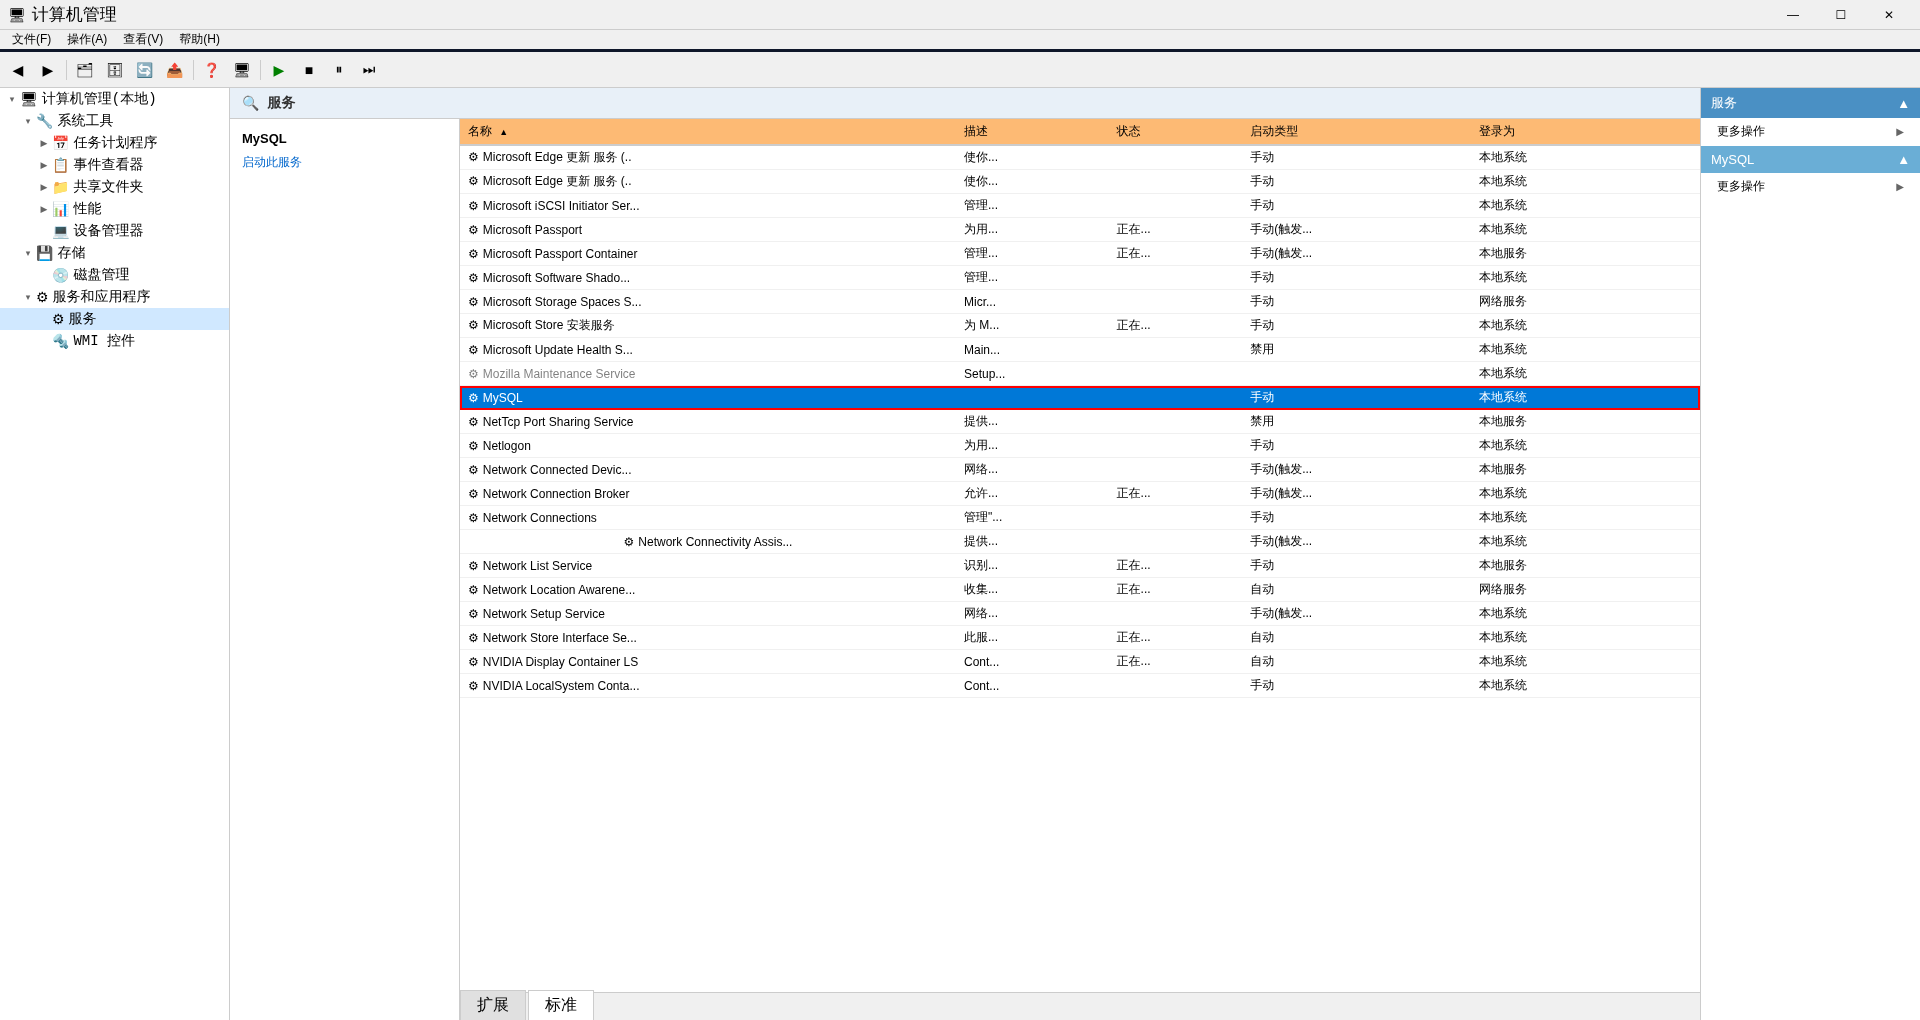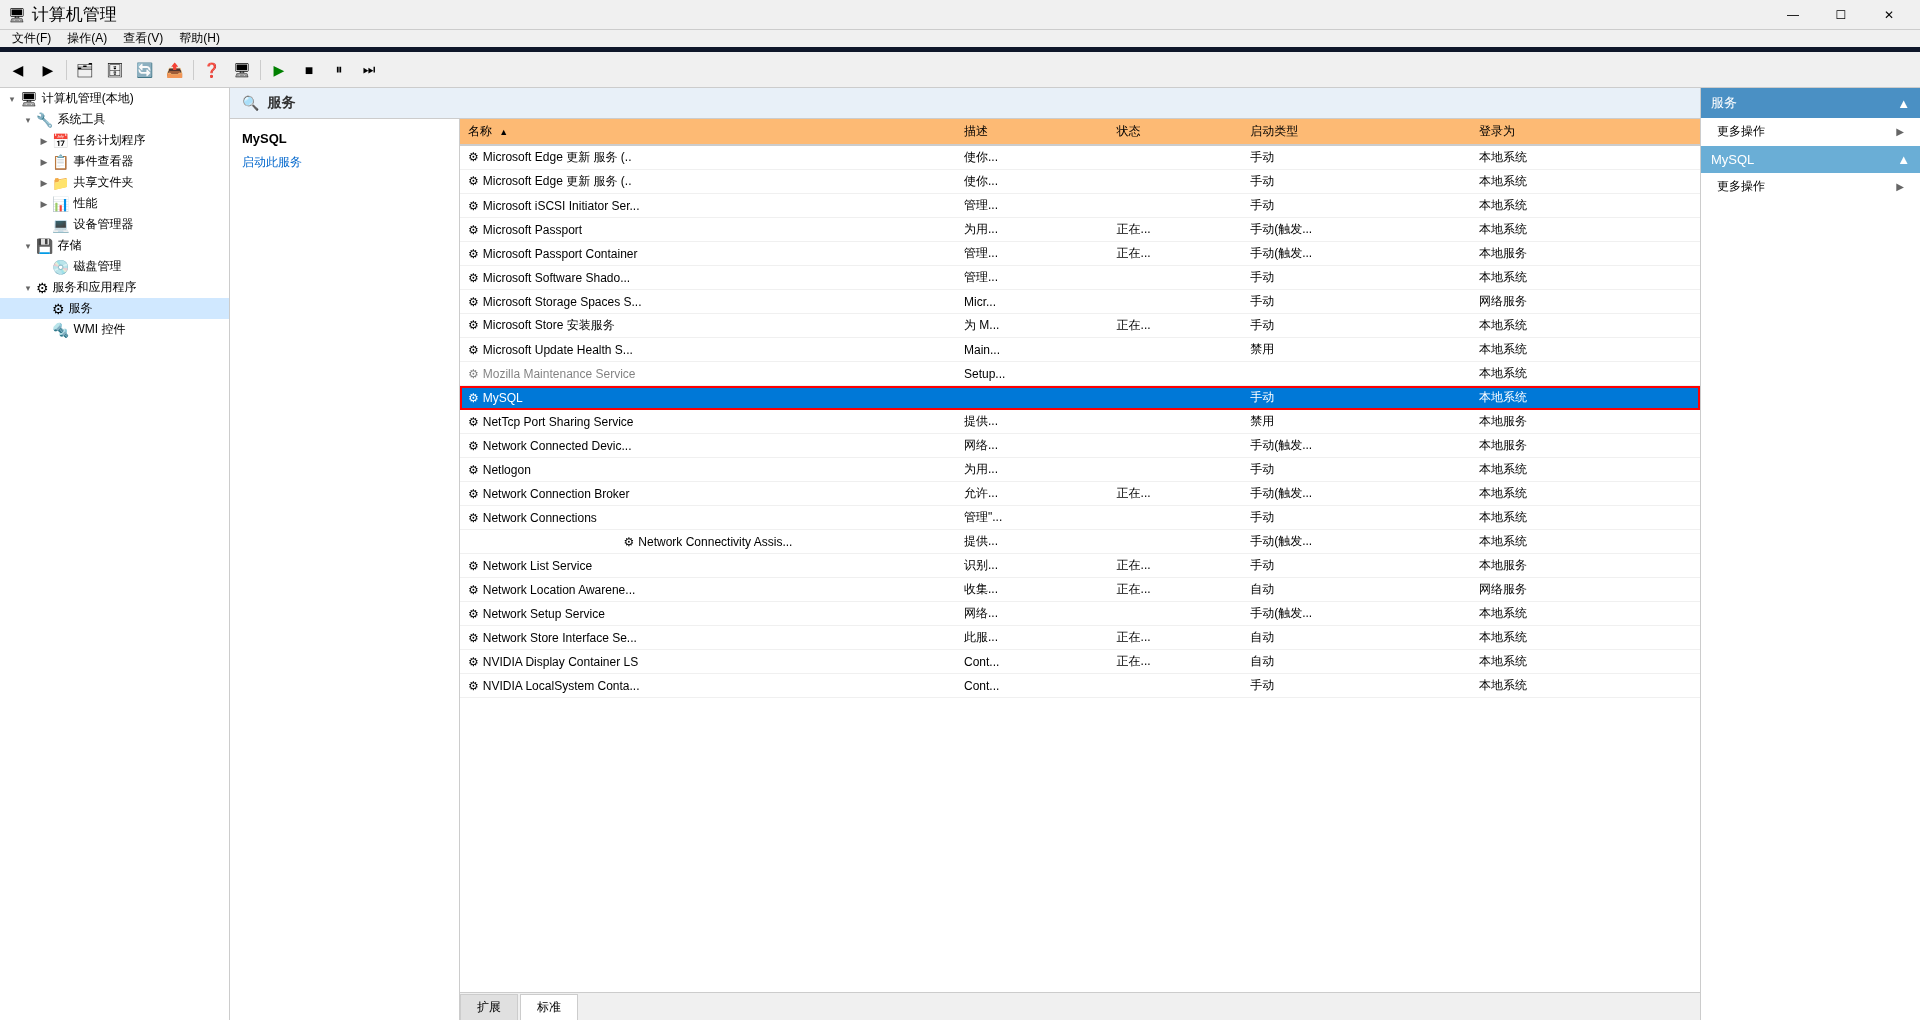--- a/index.html
+++ b/index.html
@@ -25,21 +25,21 @@
       display: flex; align-items: center; justify-content: center;
     }
 
     
     .menu-bar {
       background: #f0f0f0;
       height: 22px;
       display: flex;
       align-items: center;
       padding: 0 4px;
-      border-bottom: 5px solid #0f172a;
+      border-bottom: 3px solid #0f172a;
     }
     .menu-item {
       padding: 2px 8px;
       cursor: pointer;
       font-size: 12px;
     }
 
     
     .toolbar {
       background: #f0f0f0;
@@ -81,21 +81,21 @@
       cursor: pointer;
       white-space: nowrap;
       font-size: 12px;
     }
     .tree-expander {
       width: 16px; height: 16px;
       display: flex; align-items: center; justify-content: center;
       font-size: 9px; color: #666; flex-shrink: 0;
     }
     .tree-icon { margin-right: 4px; font-size: 14px; flex-shrink: 0; }
-    .tree-label { font-size: 12px; }
+    .tree-label { font-size: 14px; font-family: Liberation Mono, monospace; }
 
     
     .content-area {
       flex: 1;
       display: flex;
       flex-direction: column;
       background: #fff;
       overflow: hidden;
     }
 
@@ -177,21 +177,21 @@
       display: flex;
       align-items: flex-end;
       background: #f0f0f0;
     }
     .tab-btn {
       padding: 4px 16px;
       border: 1px solid #ccc;
       border-bottom: none;
       background: #e0e0e0;
       cursor: pointer;
-      font-size: 12px;
+      font-size: 16px;
       margin-right: 2px;
     }
     .tab-btn.active {
       background: #fff;
       border-bottom: 1px solid #fff;
       margin-bottom: -1px;
       z-index: 1;
     }
 
     
@@ -454,32 +454,32 @@
                   <td>本地系统</td>
                 </tr>
                 <tr>
                   <td style="max-width: 260px;"><span class="svc-icon" style="font-size: 12px;">⚙</span>NetTcp Port Sharing Service</td>
                   <td>提供...</td>
                   <td></td>
                   <td>禁用</td>
                   <td>本地服务</td>
                 </tr>
                 <tr>
+                  <td style="max-width: 260px;"><span class="svc-icon" style="font-size: 12px;">⚙</span>Netlogon</td>
+                  <td>为用...</td>
+                  <td></td>
+                  <td>手动</td>
+                  <td>本地系统</td>
+                </tr>
+                <tr>
                   <td style="max-width: 260px;"><span class="svc-icon" style="font-size: 12px;">⚙</span>Network Connected Devic...</td>
                   <td>网络...</td>
                   <td></td>
                   <td>手动(触发...</td>
                   <td>本地服务</td>
-                </tr>
-                <tr>
-                  <td style="max-width: 260px;"><span class="svc-icon" style="font-size: 12px;">⚙</span>Netlogon</td>
-                  <td>为用...</td>
-                  <td></td>
-                  <td>手动</td>
-                  <td>本地系统</td>
                 </tr>
                 <tr>
                   <td style="max-width: 260px;"><span class="svc-icon" style="font-size: 12px;">⚙</span>Network Connection Broker</td>
                   <td>允许...</td>
                   <td>正在...</td>
                   <td>手动(触发...</td>
                   <td>本地系统</td>
                 </tr>
                 <tr>
                   <td style="max-width: 260px;"><span class="svc-icon" style="font-size: 12px;">⚙</span>Network Connections</td>

